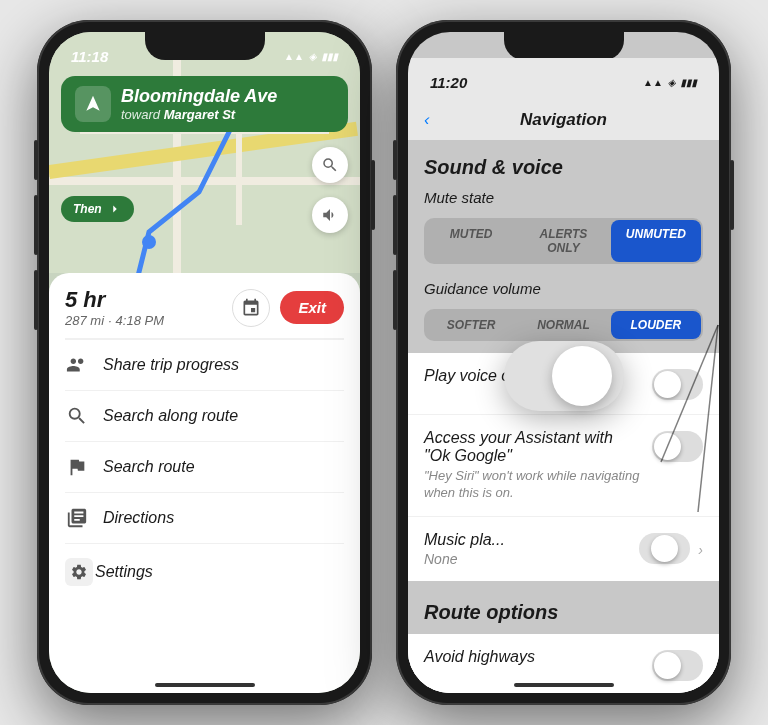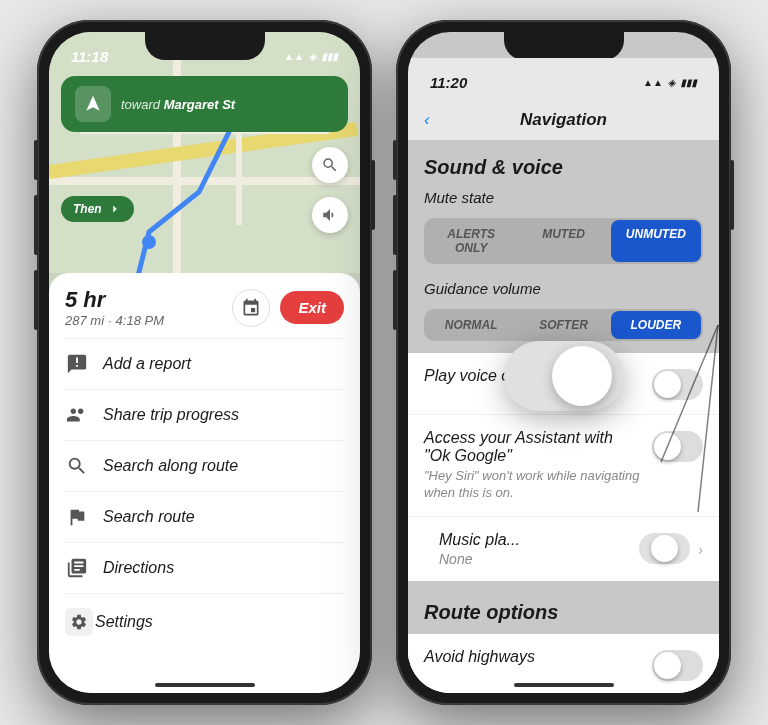--- a/index.html
+++ b/index.html
@@ -509,20 +509,21 @@
             <circle cx="100" cy="210" r="7" fill="#4285f4"></circle>
           </svg>
 
           <div class="nav-banner">
             <div class="nav-arrow">
               <svg width="20" height="20" viewBox="0 0 24 24">
                   <path d="M12 2L4 20l8-4 8 4L12 2z" fill="white"></path>
                 </svg>
             </div>
             <div class="nav-text">
+              <div class="nav-street">Bloomingdale Ave</div>
               <div class="nav-toward">
                 <span>toward</span>
                 <strong>Margaret St</strong>
               </div>
             </div>
           </div>
 
           <div class="then-btn">
             <span>Then</span>
             <svg width="14" height="14" viewBox="0 0 24 24" fill="white">
@@ -559,28 +560,20 @@
                 <svg width="20" height="20" viewBox="0 0 24 24" fill="#555">
                     <path d="M17 12h-5v5h5v-5zM16 1v2H8V1H6v2H5c-1.11 0-1.99.9-1.99 2L3 19c0 1.1.89 2 2 2h14c1.1 0 2-.9 2-2V5c0-1.1-.9-2-2-2h-1V1h-2zm3 18H5V8h14v11z"></path>
                   </svg>
               </div>
               <div class="exit-btn">Exit</div>
             </div>
           </div>
 
           <div class="menu-divider"></div>
 
-          <div class="menu-item">
-            <div class="menu-icon">
-              <svg width="22" height="22" viewBox="0 0 24 24" fill="#555">
-                  <path d="M20 2H4c-1.1 0-2 .9-2 2v18l4-4h14c1.1 0 2-.9 2-2V4c0-1.1-.9-2-2-2zm-7 9h-2V5h2v6zm0 4h-2v-2h2v2z"></path>
-                </svg>
-            </div>
-            <span class="menu-label">Add a report</span>
-          </div>
 
           <div class="menu-divider"></div>
 
           <div class="menu-item">
             <div class="menu-icon">
               <svg width="22" height="22" viewBox="0 0 24 24" fill="#555">
                   <path d="M16 11c1.66 0 2.99-1.34 2.99-3S17.66 5 16 5c-1.66 0-3 1.34-3 3s1.34 3 3 3zm-8 0c1.66 0 2.99-1.34 2.99-3S9.66 5 8 5C6.34 5 5 6.34 5 8s1.34 3 3 3zm0 2c-2.33 0-7 1.17-7 3.5V19h14v-2.5c0-2.33-4.67-3.5-7-3.5z"></path>
                 </svg>
             </div>
             <span class="menu-label">Share trip progress</span>
@@ -662,30 +655,30 @@
           <span class="page-title-text">Navigation</span>
         </div>
 
         <div class="settings-content">
 
           <div class="section-header">Sound &amp; voice</div>
 
           <div class="sub-label">Mute state</div>
 
           <div class="segmented">
+            <div class="seg-btn">MUTED</div>
             <div class="seg-btn">ALERTS ONLY</div>
-            <div class="seg-btn">MUTED</div>
             <div class="seg-btn active">UNMUTED</div>
           </div>
 
           <div class="sub-label">Guidance volume</div>
 
           <div class="segmented">
+            <div class="seg-btn">SOFTER</div>
             <div class="seg-btn">NORMAL</div>
-            <div class="seg-btn">SOFTER</div>
             <div class="seg-btn active">LOUDER</div>
           </div>
 
           <div class="white-card">
 
             <div class="setting-row">
               <div class="setting-row-text">
                 <div class="setting-row-title">Play voice over Bluetooth</div>
               </div>
               <div class="toggle off">
@@ -696,21 +689,21 @@
             <div class="setting-row">
               <div class="setting-row-text">
                 <div class="setting-row-title">Access your Assistant with "Ok Google"</div>
                 <div class="setting-row-subtitle">"Hey Siri" won't work while navigating when this is on.</div>
               </div>
               <div class="toggle off">
                 <div class="toggle-thumb"></div>
               </div>
             </div>
 
-            <div class="setting-row" style="border-bottom:none;margin-left:15px;">
+            <div class="setting-row" style="border-bottom:none;">
               <div class="setting-row-text">
                 <div class="setting-row-title">Music pla...</div>
                 <div class="music-value">None</div>
               </div>
               <div style="display:flex;align-items:center;gap:8px;">
                 <div class="toggle mid">
                   <div class="toggle-thumb"></div>
                 </div>
                 <span class="chevron-right">›</span>
               </div>

